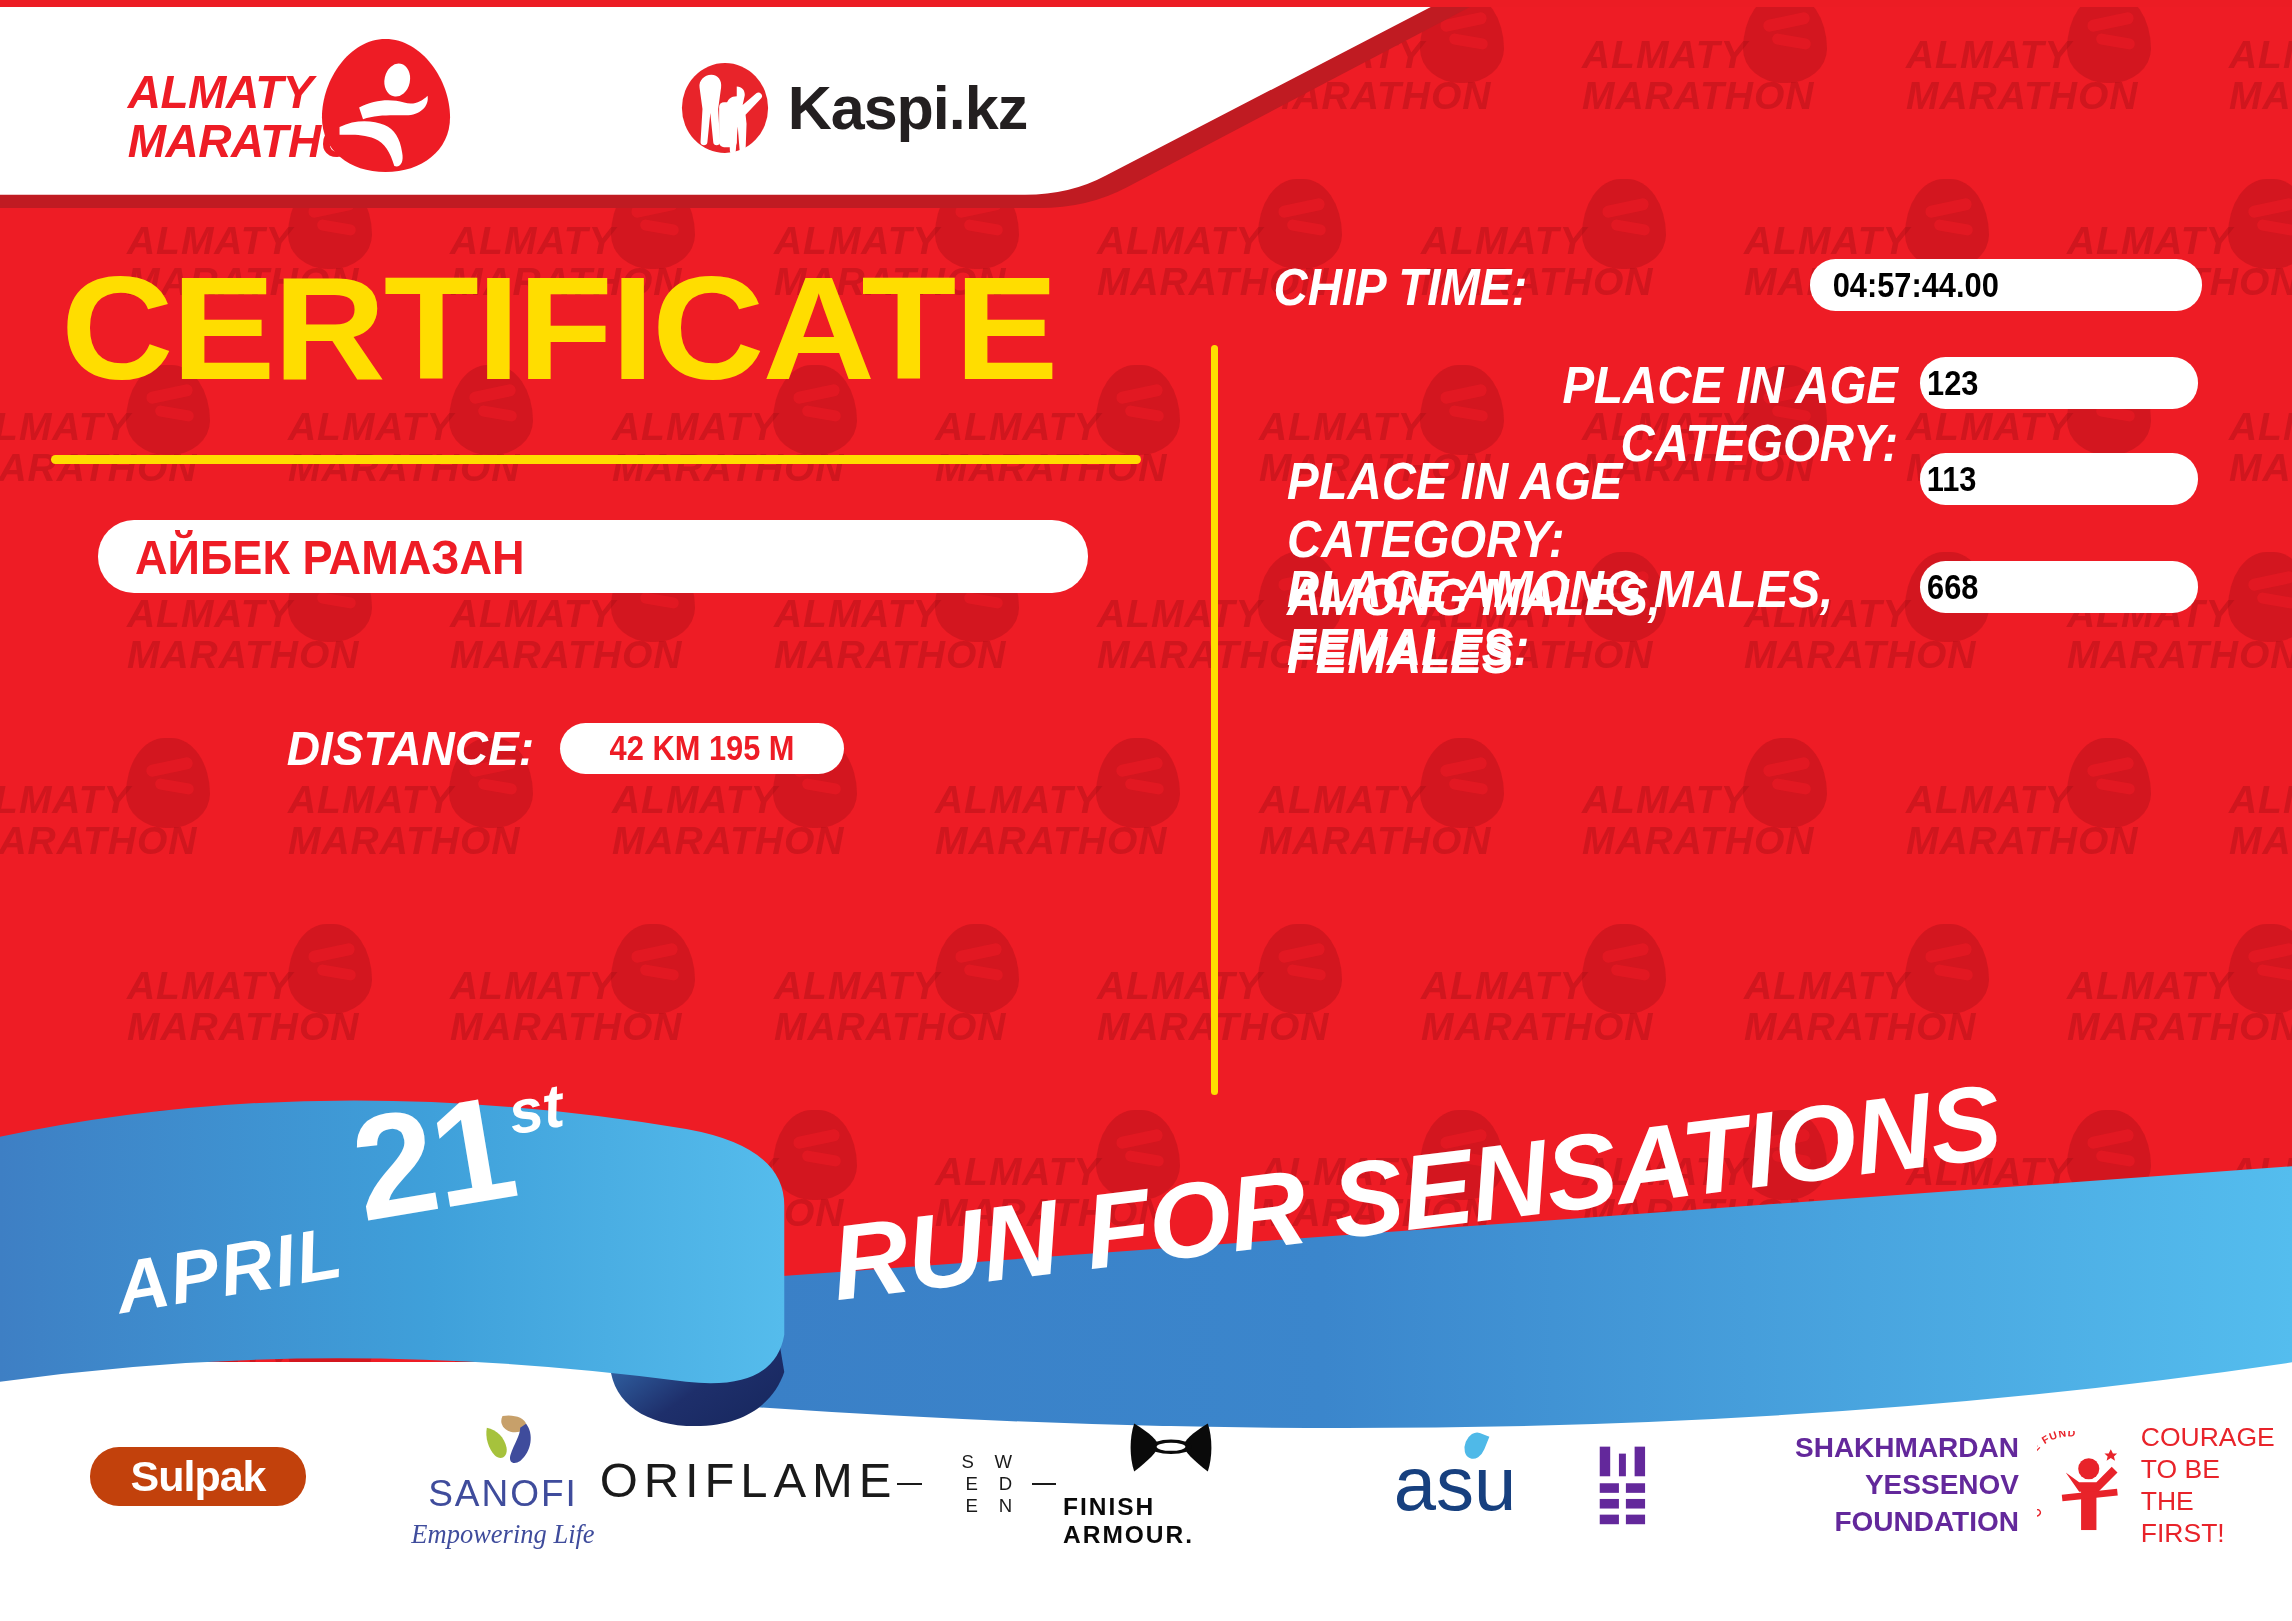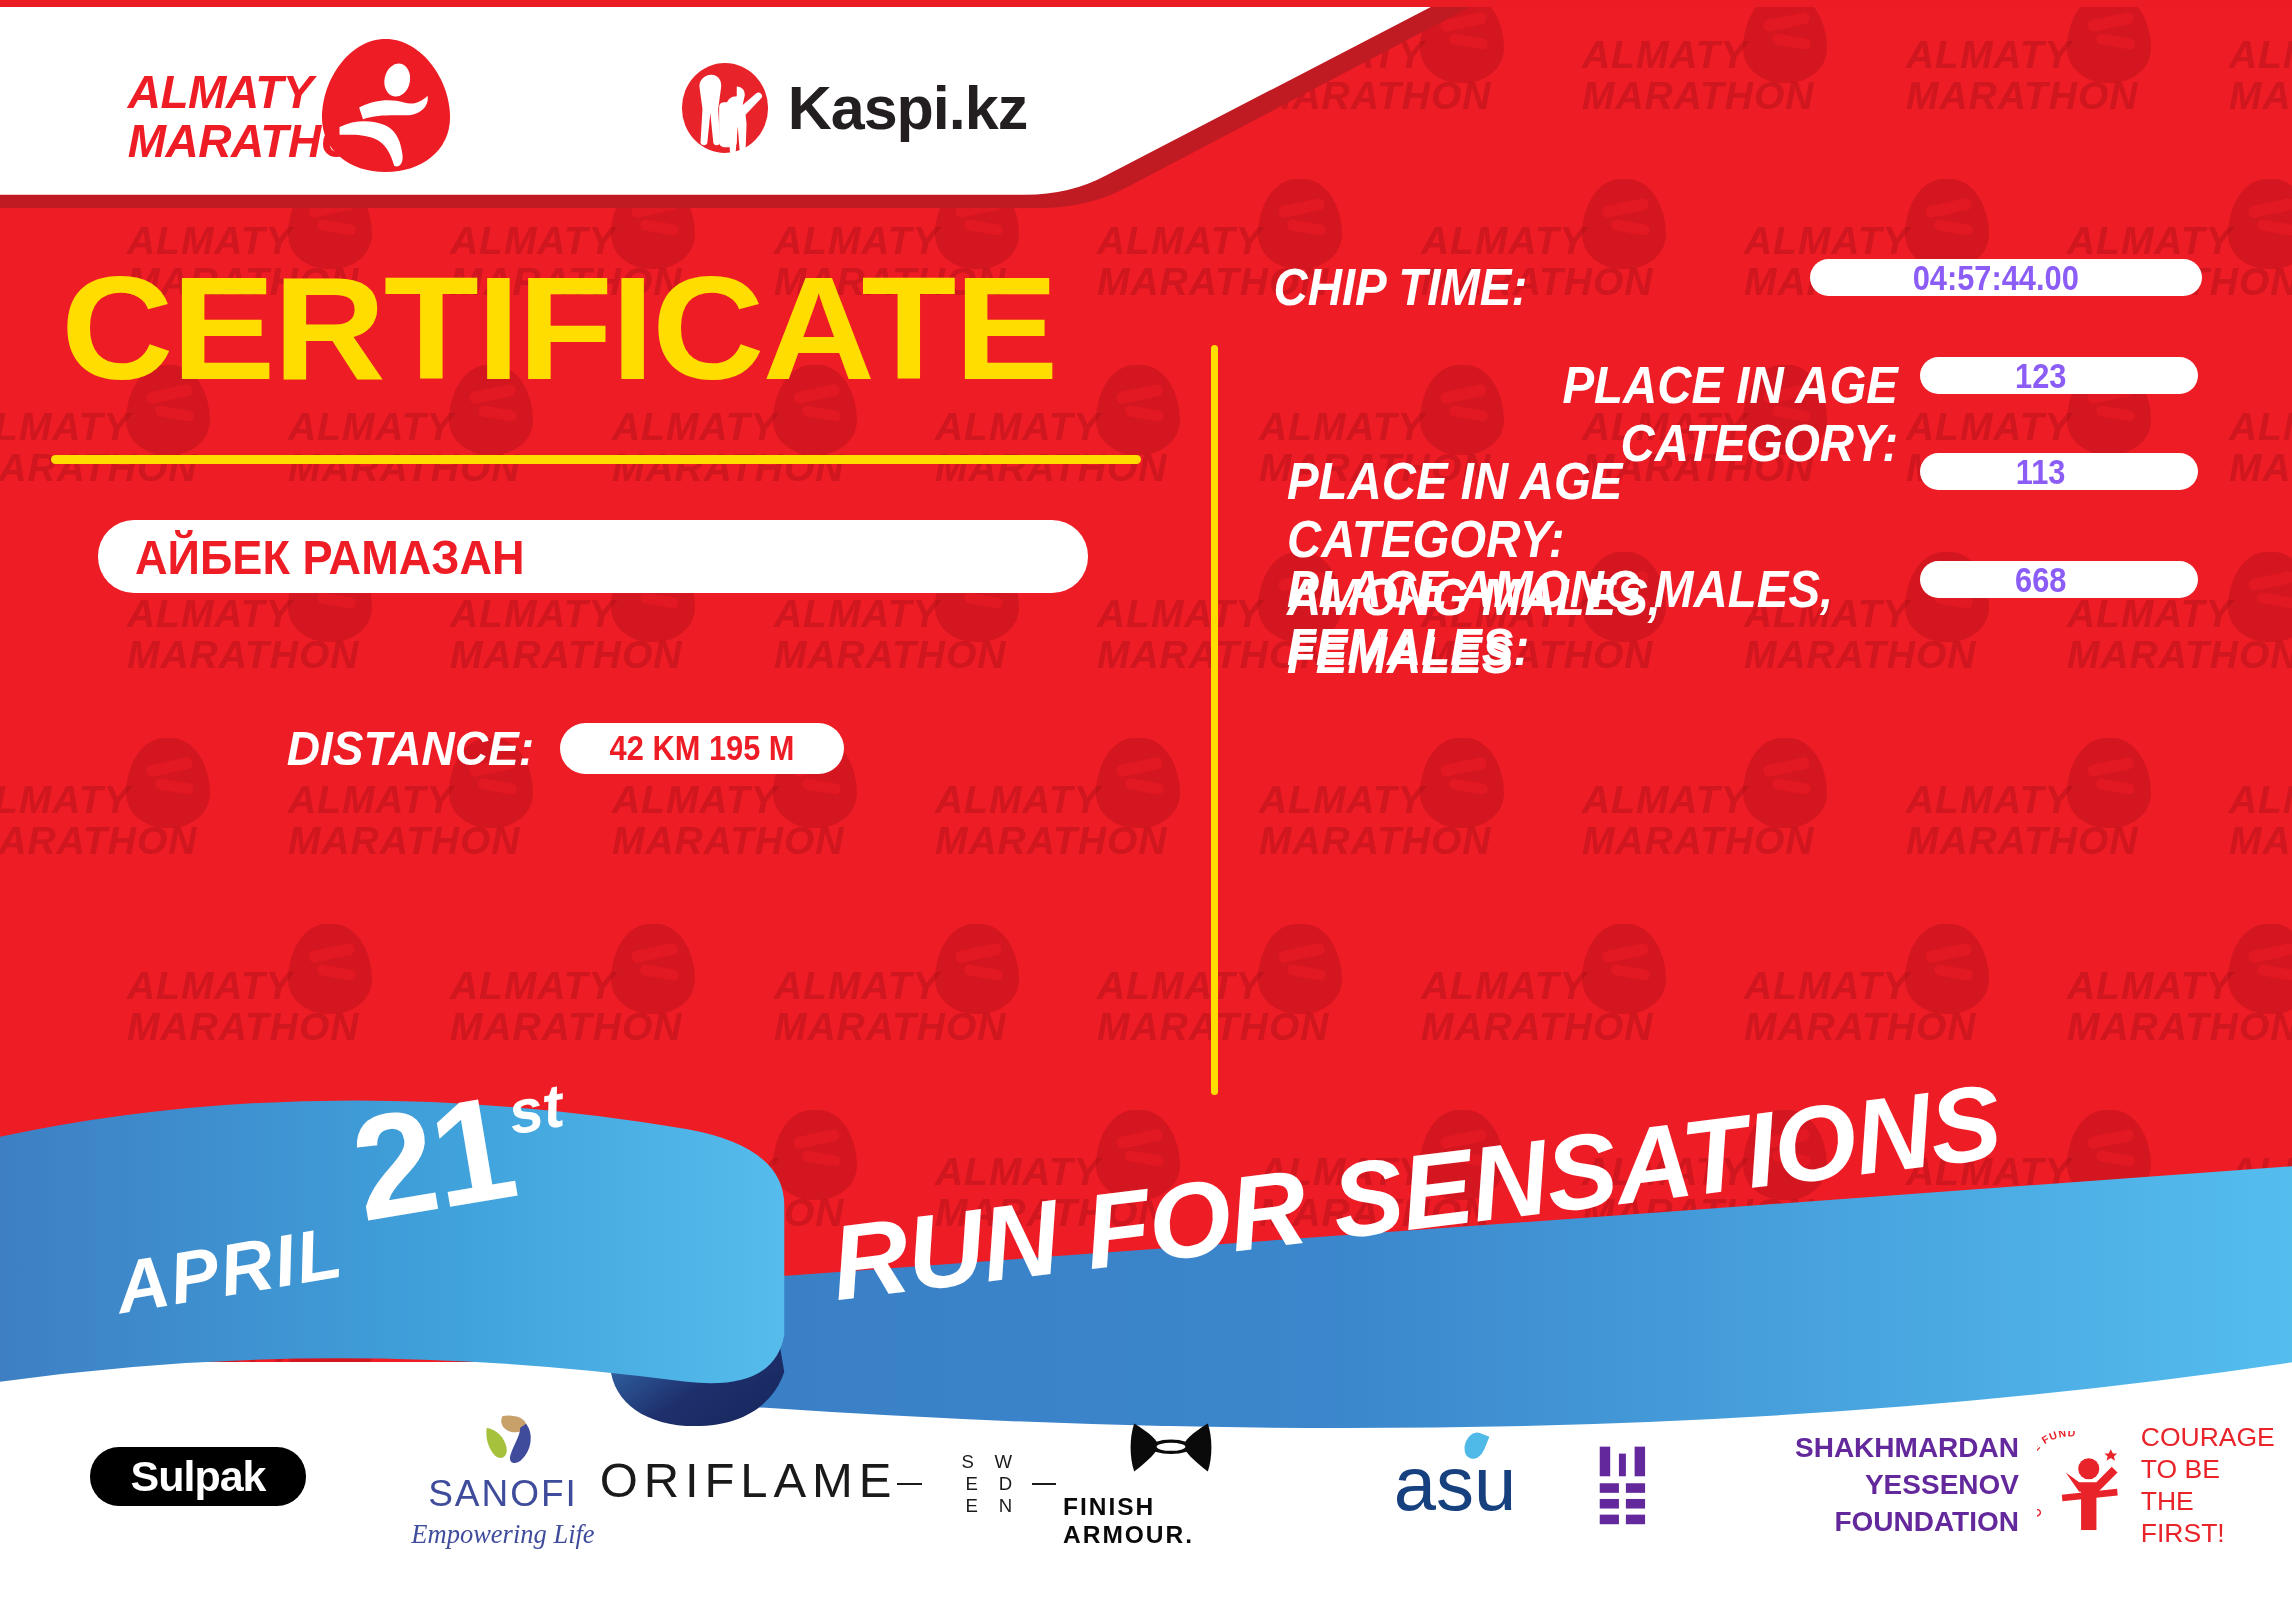--- a/index.html
+++ b/index.html
@@ -149,23 +149,23 @@
     position:absolute;display:flex;align-items:flex-start;
   }
   .stat-label{
     color:#ffffff;font-weight:bold;font-style:italic;
     font-size:51px;line-height:58px;
     font-family:"Liberation Sans",sans-serif;
     text-align:left;
     transform:scaleX(0.93);transform-origin:right top;
   }
   .stat-pill{
-    background:#ffffff;border-radius:25.5px;height:37px;
-    display:flex;align-items:center;justify-content:center;
-    color:#8b5cf6;font-weight:bold;font-size:35px;
+    background:#ffffff;border-radius:25.5px;height:52px;
+    display:flex;align-items:center;justify-content:flex-start;
+    color:#000000;font-weight:bold;font-size:35px;
     font-family:"Liberation Sans",sans-serif;
     padding-right:43px;
   }
   .stat-pill span{transform:scaleX(0.88);transform-origin:right center;}
 
   #stat-chip   {left:0px;  top:51px;  width:980px;}
   #stat-age    {left:0px;  top:149px; width:980px;}
   #stat-agemf  {left:0px;  top:245px; width:980px;}
   #stat-mf     {left:0px;  top:353px; width:980px;}
   #stat-overall{left:0px;  top:459px; width:980px;}
@@ -196,21 +196,21 @@
 
   
   .sponsors{
     position:absolute;left:0;top:1404px;width:2293px;height:218px;z-index:8;
     display:flex;align-items:center;
   }
   .sp{display:flex;align-items:center;justify-content:center;position:absolute;}
 
   
   #sp-sulpak{left:90px;top:43px;width:216px;height:59px;
-    background:#000000;border-radius:29px;}
+    background:#c2410c;border-radius:29px;}
   #sp-sulpak .t{color:#fff;font-weight:bold;font-size:43px;font-family:"Liberation Sans",sans-serif;letter-spacing:-1px;}
 
   
   #sp-sanofi{left:410px;top:9.8px;width:186px;height:137px;flex-direction:column;}
   #sp-sanofi .mark{width:69px;height:53px;position:relative;margin-bottom:5.9px;}
   #sp-sanofi .t1{color:#3F4C9C;font-size:37px;font-weight:normal;letter-spacing:2px;font-family:"Liberation Sans",sans-serif;}
   #sp-sanofi .t2{color:#3F4C9C;font-size:26.5px;font-style:italic;font-family:"Liberation Serif",serif;margin-top:3.9px;}
 
   
   #sp-oriflame{left:686px;top:31px;width:284px;height:90px;}

